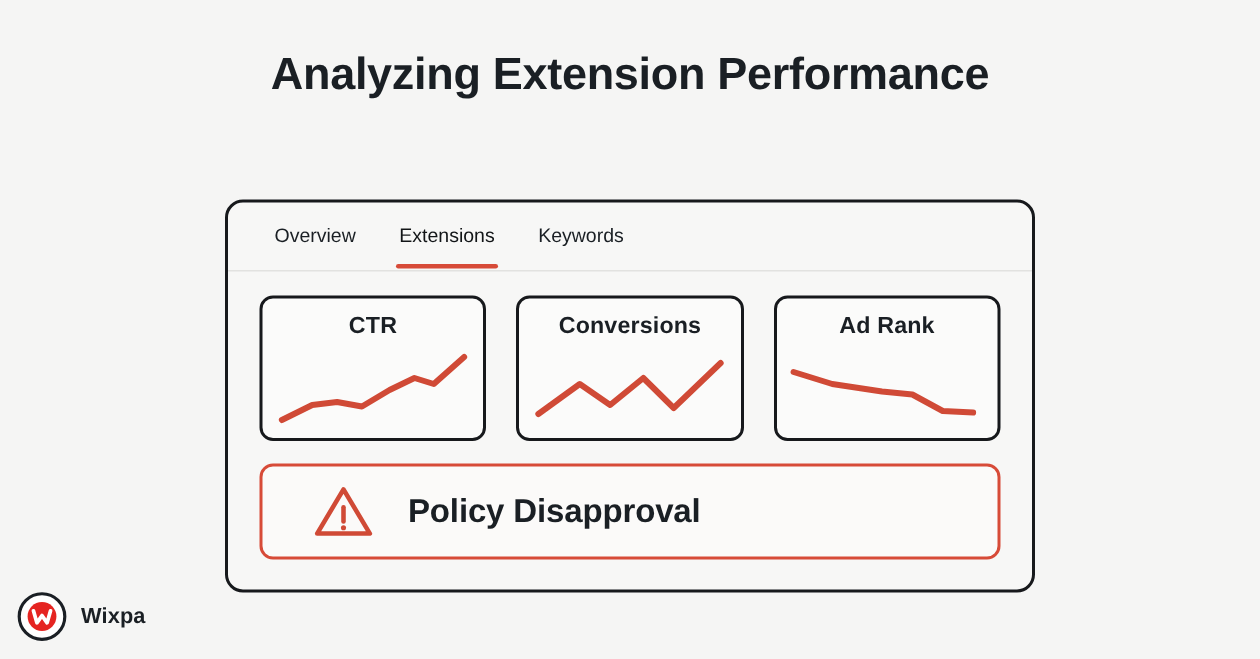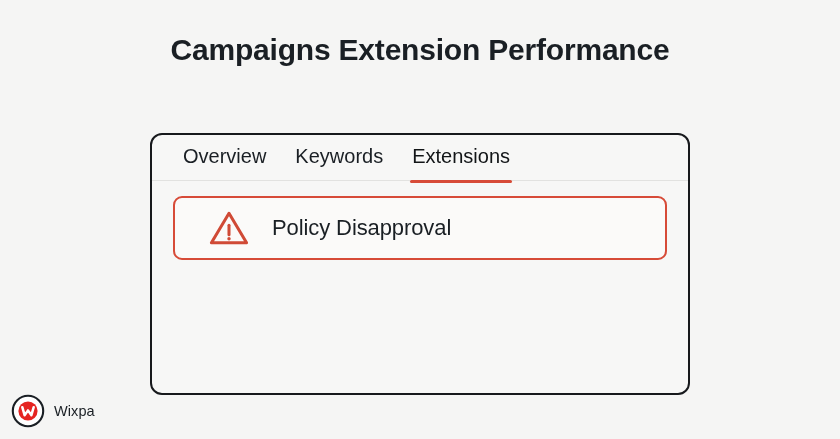--- a/index.html
+++ b/index.html
@@ -49,21 +49,21 @@
     position: relative;
     height: 46px;
     border-bottom: 1.5px solid #e2e2e0;
     display: flex;
     align-items: center;
     padding-left: 31px;
     box-sizing: border-box;
   }
   .tab {
     position: relative;
-    font-size: 20px;
+    font-size: 13px;
     color: #1a1f24;
     margin-right: 29px;
     padding-bottom: 2px;
     white-space: nowrap;
     cursor: pointer;
   }
   .tab.active { color: #121517; }
   .tab.active::after {
     content: "";
     position: absolute;
@@ -123,21 +123,21 @@
   }
   .warn-icon {
     width: 42px;
     height: 38px;
     flex: none;
     display: block;
   }
   .alert-text {
     margin-left: 22px;
     font-size: 22px;
-    font-weight: normal;
+    font-weight: bold;
     color: #1a1f24;
     letter-spacing: -0.1px;
   }
 
   
   .logo {
     position: absolute;
     left: 11px;
     top: 394px;
     display: flex;
@@ -145,46 +145,70 @@
   }
   .logo-mark {
     width: 34px;
     height: 34px;
     flex: none;
     display: block;
   }
   .logo-text {
     margin-left: 9px;
     font-size: 14.5px;
-    font-weight: normal;
+    font-weight: bold;
     color: #1a1f24;
     letter-spacing: 0.1px;
   }
 </style>
 </head>
 <body>
 
 <div class="title-block">
-  <span class="title-line">Campaigns Extension Performance</span>
+  <span class="title-line">Analyzing Extension Performance</span>
 </div>
 
 <div class="panel">
 
   <div class="tabbar">
     <div class="tab">
       <span>Overview</span>
     </div>
+    <div class="tab active">
+      <span>Extensions</span>
+    </div>
     <div class="tab">
       <span>Keywords</span>
     </div>
-    <div class="tab active">
-      <span>Extensions</span>
-    </div>
   </div>
 
+  <div class="cards">
+
+    <div class="card">
+      <div class="card-title">CTR</div>
+      <svg class="spark" viewBox="0 0 160 58" preserveAspectRatio="none">
+        <polyline points="14,50 36,40 54,38 72,41 92,30 110,22 124,26 146,8" fill="none" stroke="#d04a36" stroke-width="4" stroke-linecap="round" stroke-linejoin="round" vector-effect="non-scaling-stroke"></polyline>
+      </svg>
+    </div>
+
+    <div class="card">
+      <div class="card-title">Conversions</div>
+      <svg class="spark" viewBox="0 0 160 58" preserveAspectRatio="none">
+        <polyline points="14,46 44,26 66,40 90,22 112,42 146,12" fill="none" stroke="#d04a36" stroke-width="4" stroke-linecap="round" stroke-linejoin="round" vector-effect="non-scaling-stroke"></polyline>
+      </svg>
+    </div>
+
+    <div class="card">
+      <div class="card-title">Ad Rank</div>
+      <svg class="spark" viewBox="0 0 160 58" preserveAspectRatio="none">
+        <polyline points="12,18 40,26 76,31 98,33 120,44 142,45" fill="none" stroke="#d04a36" stroke-width="4" stroke-linecap="round" stroke-linejoin="round" vector-effect="non-scaling-stroke"></polyline>
+      </svg>
+    </div>
+
+  </div>
 
   <div class="alert">
     <svg class="warn-icon" viewBox="0 0 44 40">
       <path d="M22 4.5 L40.5 35.5 L3.5 35.5 Z" fill="none" stroke="#d04a36" stroke-width="3.2" stroke-linejoin="round" stroke-linecap="round"></path>
       <line x1="22" y1="17" x2="22" y2="27" stroke="#d04a36" stroke-width="3.2" stroke-linecap="round"></line>
       <circle cx="22" cy="31.4" r="1.8" fill="#d04a36"></circle>
     </svg>
     <div class="alert-text">Policy Disapproval</div>
   </div>
 

